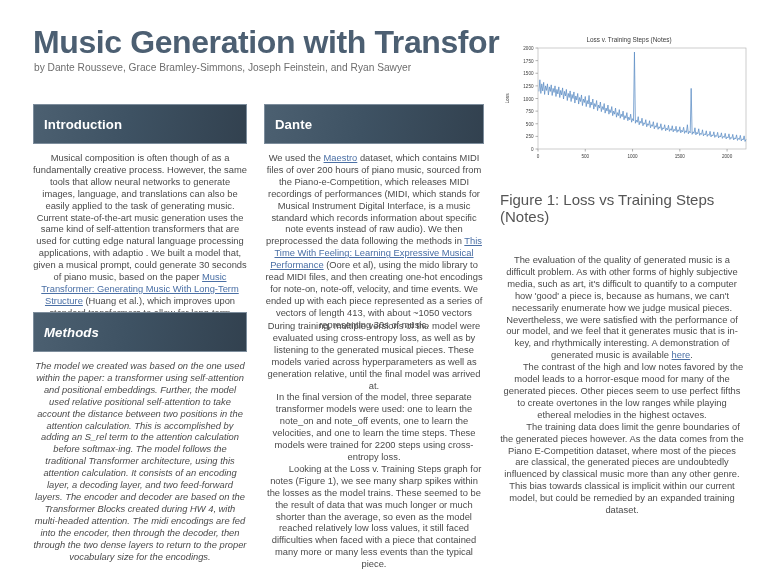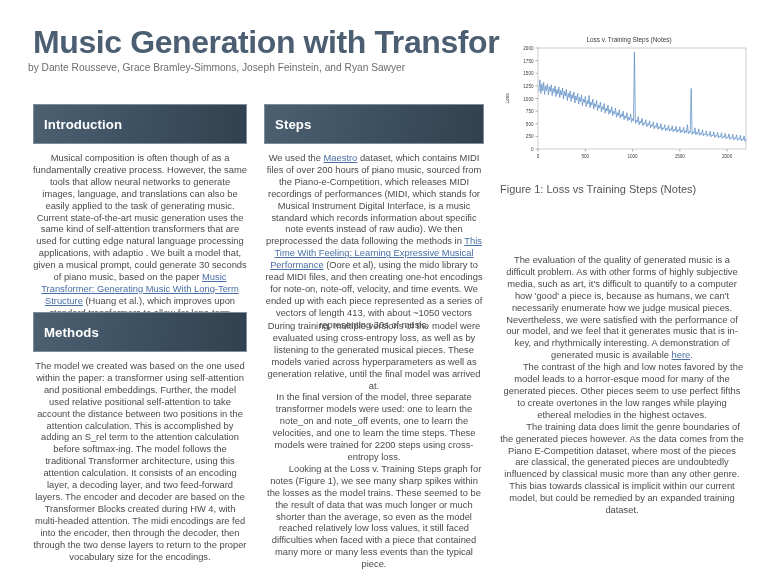--- a/index.html
+++ b/index.html
@@ -23,21 +23,21 @@
     left: 33px;
     top: 24px;
     font-size: 32px;
     font-weight: bold;
     letter-spacing: -0.4px;
     color: #4c5f72;
     white-space: nowrap;
   }
   .poster-authors {
     position: absolute;
-    left: 28px;
+    left: 34px;
     top: 62px;
     font-size: 10.2px;
     color: #6d6d6d;
     white-space: nowrap;
   }
 
   
   .col {
     position: absolute;
     top: 0;
@@ -78,36 +78,36 @@
   }
   .indent { text-indent: 22px; }
 
   a.link {
     color: #4a6fa5;
     text-decoration: underline;
   }
 
   
   #sec-intro      { top: 104px; }
-  #sec-methods    { top: 312px; }
+  #sec-methods    { top: 312px; font-style: italic; }
   #sec-data       { top: 104px; }
   #sec-results    { top: 312px; }
   #sec-discussion { top: 246px; }
 
   
   .figure {
     position: absolute;
     left: 500px;
     top: 34px;
     width: 258px;
   }
   .figure-caption {
-    font-size: 11px;
+    font-size: 15px;
     color: #555555;
-    margin-top: 10px;
+    margin-top: 18px;
   }
   .chart-wrap {
     width: 258px;
     height: 139px;
     position: relative;
     background: #ffffff;
   }
   .chart-title {
     position: absolute;
     left: 0; right: 0;
@@ -143,21 +143,21 @@
       <p>The model we created was based on the one used within the paper: a transformer using self-attention and positional embeddings. Further, the model used relative positional self-attention to take account the distance between two positions in the attention calculation. This is accomplished by adding an S_rel term to the attention calculation before softmax-ing. The model follows the traditional Transformer architecture, using this attention calculation. It consists of an encoding layer, a decoding layer, and two feed-forward layers. The encoder and decoder are based on the Transformer Blocks created during HW 4, with multi-headed attention. The midi encodings are fed into the encoder, then through the decoder, then through the two dense layers to return to the proper vocabulary size for the encodings.</p>
     </div>
   </div>
 
 </div>
 
 <div class="col col-mid">
 
   <div class="section" id="sec-data">
     <div class="section-header">
-      <span class="label">Steps</span>
+      <span class="label">Dante</span>
     </div>
     <div class="section-body">
       <p><span>We used the </span><a class="link" href="#">Maestro</a><span> dataset, which contains MIDI files of over 200 hours of piano music, sourced from the Piano-e-Competition, which releases MIDI recordings of performances (MIDI, which stands for Musical Instrument Digital Interface, is a music standard which records information about specific note events instead of raw audio). We then preprocessed the data following the methods in </span><a class="link" href="#">This Time With Feeling: Learning Expressive Musical Performance</a><span> (Oore et al), using the mido library to read MIDI files, and then creating one-hot encodings for note-on, note-off, velocity, and time events. We ended up with each piece represented as a series of vectors of length 413, with about ~1050 vectors representing 30s of music.</span></p>
     </div>
   </div>
 
   <div class="section" id="sec-results">
     <div class="section-body">
       <p>During training, multiple versions of the model were evaluated using cross-entropy loss, as well as by listening to the generated musical pieces. These models varied across hyperparameters as well as generation relative, until the final model was arrived at.</p>
       <p>In the final version of the model, three separate transformer models were used: one to learn the note_on and note_off events, one to learn the velocities, and one to learn the time steps. These models were trained for 2200 steps using cross-entropy loss.</p>

